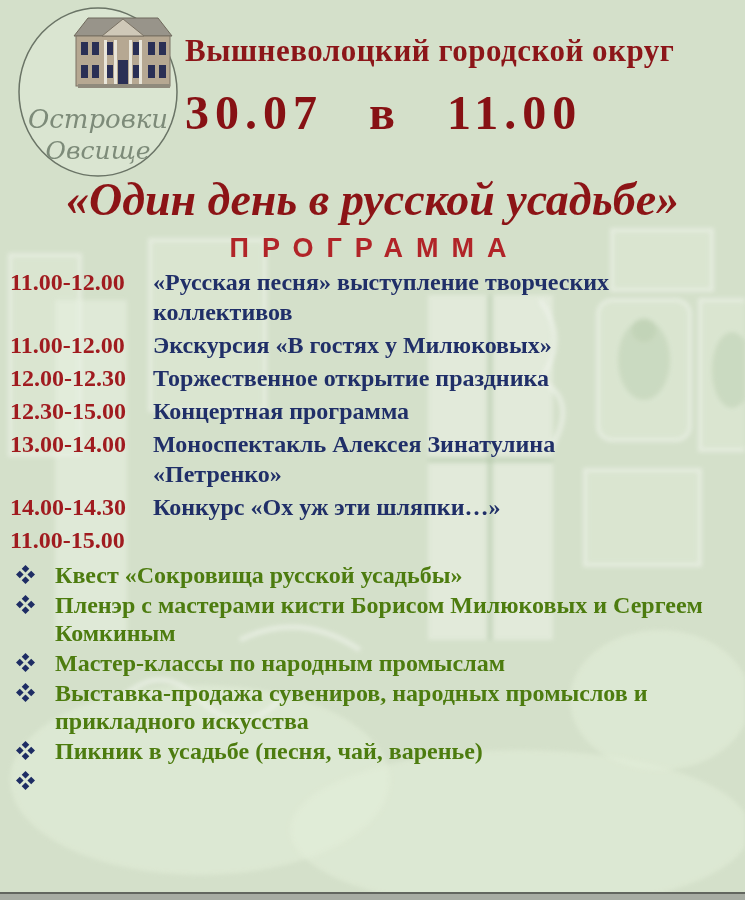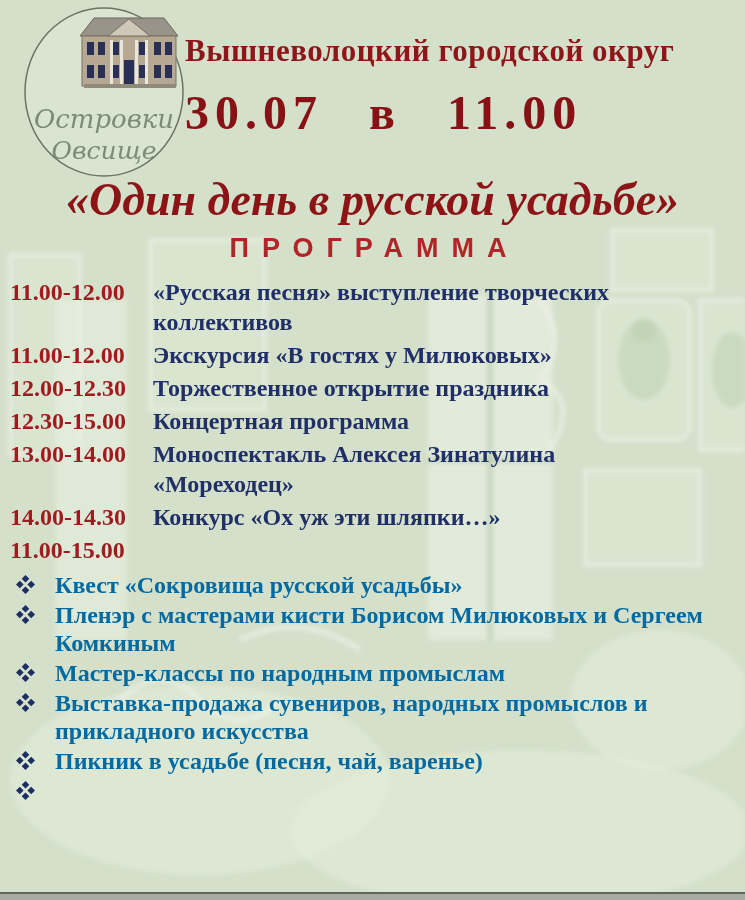--- a/index.html
+++ b/index.html
@@ -5,50 +5,50 @@
   html,body{margin:0;padding:0;}
   body{width:745px;height:900px;overflow:hidden;}
   .poster{
     position:relative;width:745px;height:900px;
     background:#d4e0ca;overflow:hidden;
     font-family:"Liberation Serif","DejaVu Serif",serif;
   }
   
   .watermark{position:absolute;inset:0;filter:blur(2px);opacity:.65;pointer-events:none;}
   
-  .logo{position:absolute;left:18px;top:4px;width:172px;height:176px;}
+  .logo{position:absolute;left:12px;top:4px;width:172px;height:176px;}
   
   .header-text{position:absolute;left:185px;top:0;width:560px;text-align:left;}
   .district{
     margin-top:32px;font-size:31px;font-weight:bold;color:#8c1619;letter-spacing:.5px;line-height:38px;
   }
   .datetime{
     margin-top:12px;font-size:48px;font-weight:bold;color:#871114;
     letter-spacing:6px;word-spacing:28px;line-height:62px;
   }
   .main-title{
     position:relative;margin-top:168px;padding-top:6px;width:745px;text-align:center;
     font-size:46px;font-weight:bold;font-style:italic;color:#8c1416;line-height:52px;
   }
   .program-heading{
     position:relative;margin-top:6px;text-align:center;
     font-family:"Liberation Sans","DejaVu Sans",sans-serif;
     font-size:27px;font-weight:bold;color:#b12428;
     letter-spacing:13px;padding-left:4px;line-height:32px;
   }
-  .program{position:relative;margin:13px 6px 0 10px;}
+  .program{position:relative;margin:3px 6px 0 10px;}
   .program-row{display:flex;margin-bottom:3px;}
   .row-time{
     flex:0 0 143px;font-size:24px;font-weight:bold;color:#a01b1f;line-height:30px;white-space:nowrap;
   }
   .row-desc{font-size:24px;font-weight:bold;color:#202f68;line-height:30px;}
   .activities{position:relative;margin:6px 6px 0 16px;}
   .activity{display:flex;margin-bottom:2px;}
   .bullet-icon{flex:0 0 24px;margin-top:4px;margin-right:15px;}
-  .activity-text{font-size:24px;font-weight:bold;color:#0369a1;line-height:28px;}
+  .activity-text{font-size:24px;font-weight:bold;color:#4d7c0f;line-height:28px;}
   .bottom-strip{
     position:absolute;left:0;right:0;bottom:0;height:6px;
     background:#a7aca3;border-top:2px solid #62665f;
   }
 </style>
 </head>
 <body>
 
 <div class="poster">
 
@@ -154,21 +154,21 @@
       <span class="row-time">12.30-15.00</span>
       <span class="row-desc">
         <div>Концертная программа</div>
       </span>
     </div>
 
     <div class="program-row">
       <span class="row-time">13.00-14.00</span>
       <span class="row-desc">
         <div>Моноспектакль Алексея Зинатулина</div>
-        <div>«Мореходец»</div>
+        <div>«Петренко»</div>
       </span>
     </div>
 
 
     <div class="program-row">
       <span class="row-time">14.00-14.30</span>
       <span class="row-desc">
         <div>Конкурс «Ох уж эти шляпки…»</div>
       </span>
     </div>

